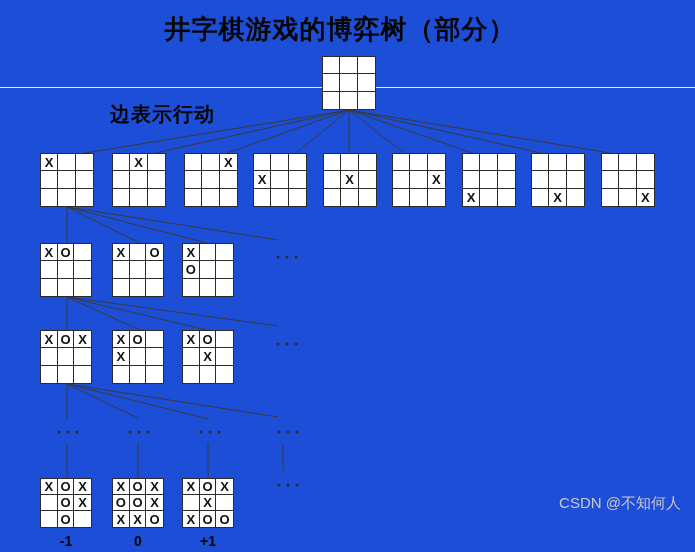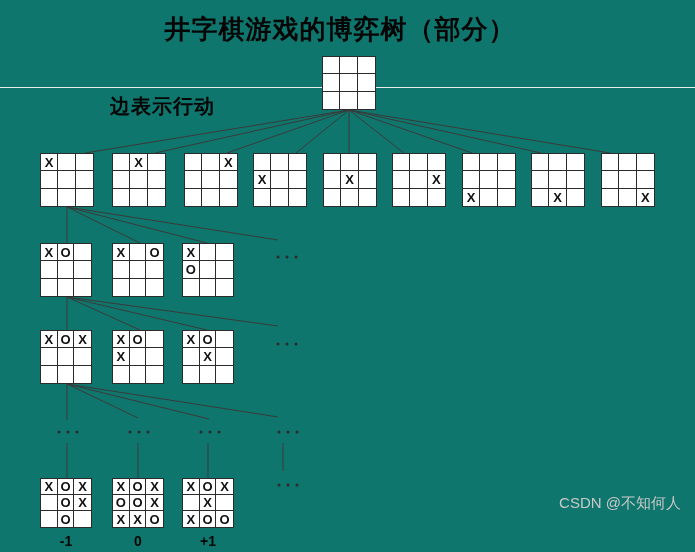--- a/index.html
+++ b/index.html
@@ -1,26 +1,26 @@
 <!DOCTYPE html>
 <html><head>
 <meta charset="utf-8">
 <style>
   html,body { margin:0; padding:0; background:#ffffff; }
   .stage {
-    position:relative; width:695px; height:552px; background:#0f766e;
+    position:relative; width:695px; height:552px; background:#1d4ed8;
     font-family:"Liberation Sans","DejaVu Sans",sans-serif; overflow:hidden;
   }
   .faint-rule { position:absolute; left:0; top:87px; width:695px; height:1px; background:#ebebeb; }
   .title {
     position:absolute; left:105px; top:12px; width:470px; margin:0;
     text-align:center; font-size:26px; font-weight:bold; color:#050505; letter-spacing:1px;
   }
   .edge-label {
-    position:absolute; left:110px; top:93px;
+    position:absolute; left:110px; top:101px;
     font-size:20px; font-weight:bold; color:#050505; letter-spacing:1px;
   }
   svg.edges { position:absolute; left:0; top:0; }
   .board {
     position:absolute; box-sizing:border-box; background:#ffffff;
     display:grid; grid-template-columns:repeat(3,1fr); grid-template-rows:repeat(3,1fr);
     border:1px solid #2b2b2b;
   }
   .cell {
     box-sizing:border-box; display:flex; align-items:center; justify-content:center;

